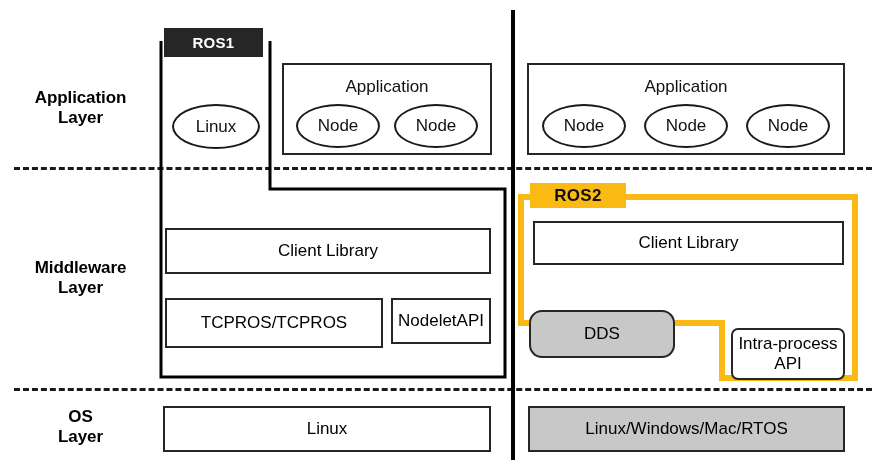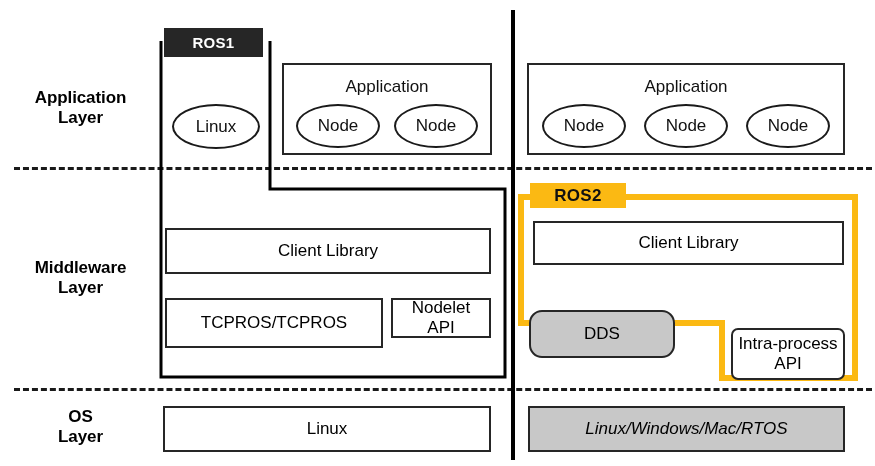--- a/index.html
+++ b/index.html
@@ -171,21 +171,21 @@
   </div>
 
   <div class="box" style="left:165px; top:228px; width:326px; height:46px;">
     <span>Client Library</span>
   </div>
 
   <div class="box" style="left:165px; top:298px; width:218px; height:50px;">
     <span>TCPROS/TCPROS</span>
   </div>
 
-  <div class="box" style="left:391px; top:298px; width:100px; height:40px; flex-direction:column;">
+  <div class="box" style="left:391px; top:298px; width:100px; height:46px; flex-direction:row;">
     <span>Nodelet</span>
     <span>API</span>
   </div>
 
   <div class="box" style="left:163px; top:406px; width:328px; height:46px;">
     <span>Linux</span>
   </div>
 
   <div class="app-box" style="left:527px; top:63px; width:318px; height:92px;">
     <div class="app-title" style="top:12px;">Application</div>
@@ -215,17 +215,17 @@
 
   <div class="box gray" style="left:529px; top:310px; width:146px; height:48px;border-radius:13px;">
     <span>DDS</span>
   </div>
 
   <div class="box" style="left:731px; top:328px; width:114px; height:52px; flex-direction:column;border-radius:7px;">
     <span>Intra-process</span>
     <span>API</span>
   </div>
 
-  <div class="box gray" style="left:528px; top:406px; width:317px; height:46px;font-style:italic;">
+  <div class="box gray" style="left:528px; top:406px; width:317px; height:46px;">
     <span>Linux/Windows/Mac/RTOS</span>
   </div>
 
 </div>
 
 </body></html>

